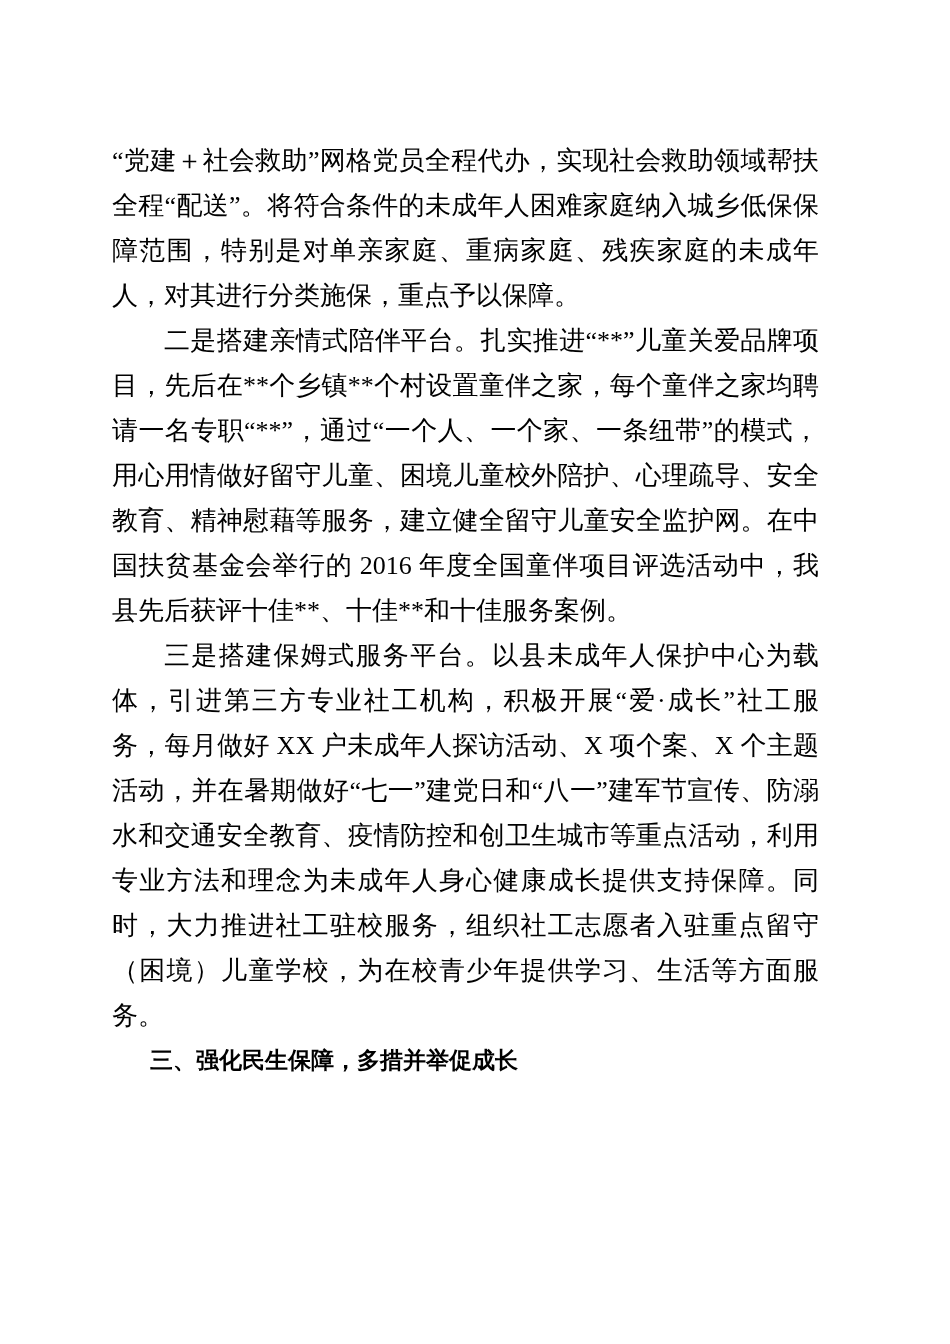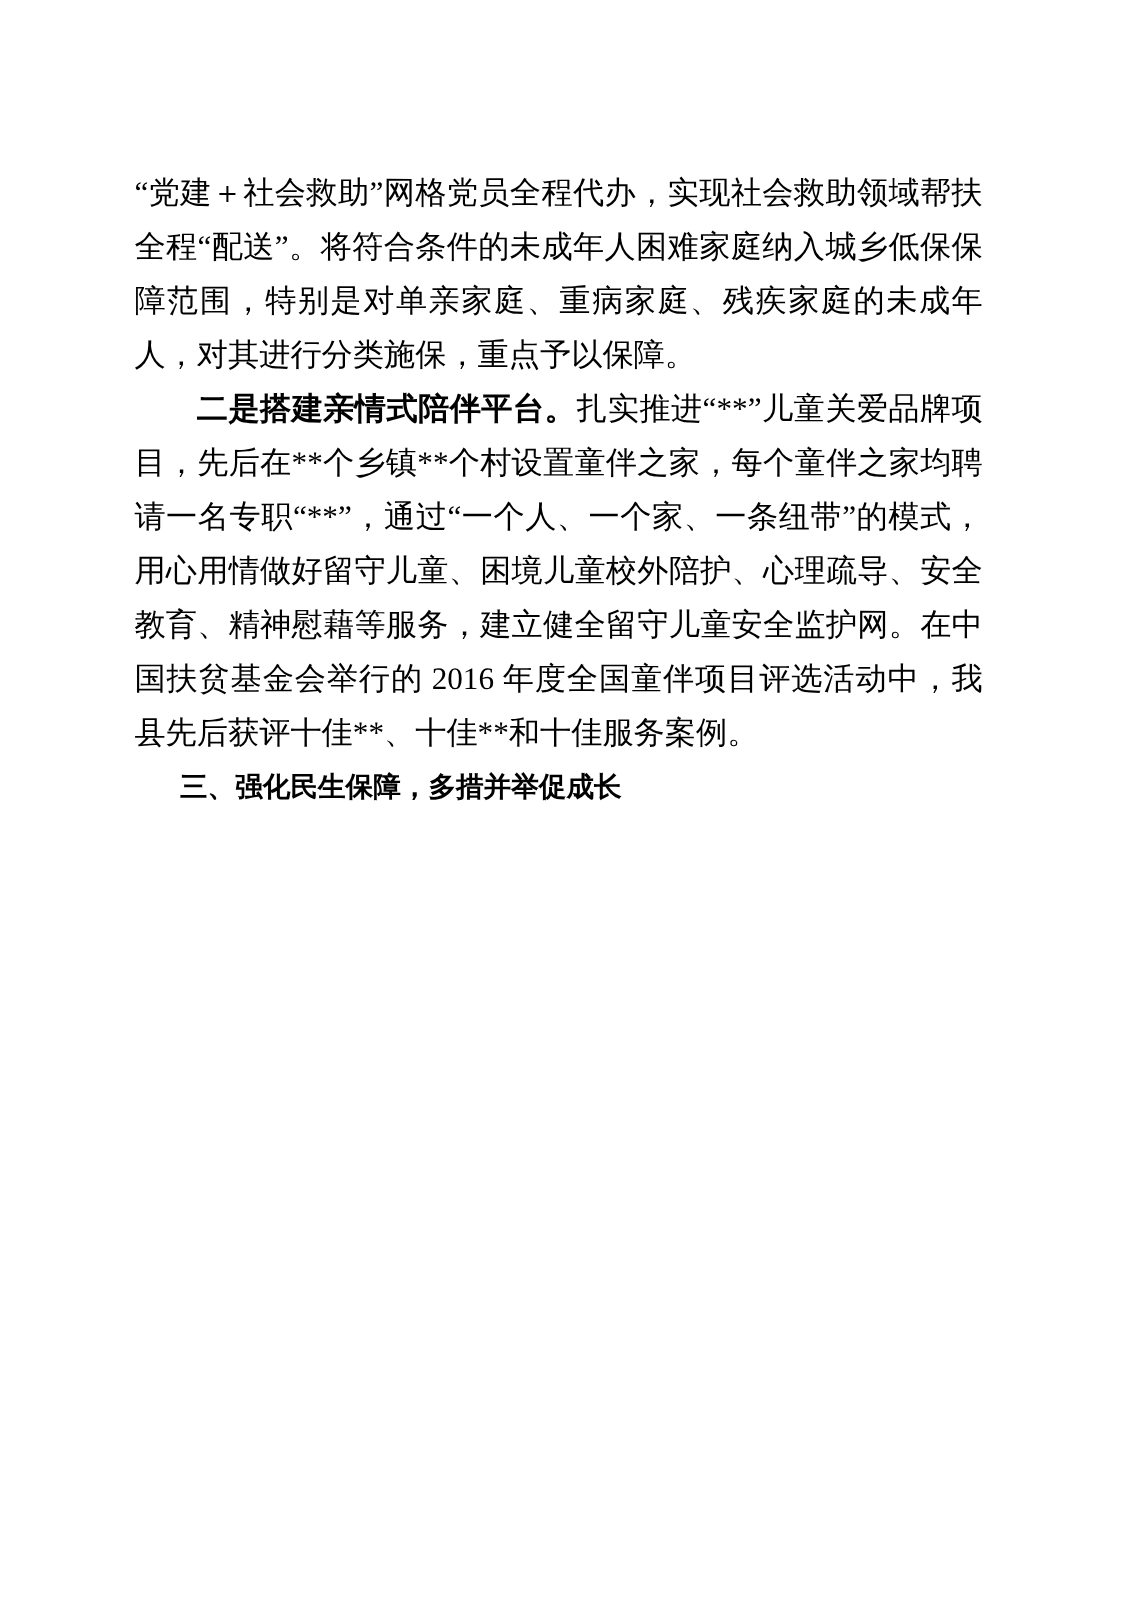--- a/index.html
+++ b/index.html
@@ -26,39 +26,40 @@
   .para {
     margin: 0;
     font-size: 26px;
     line-height: 45px;
     text-align: justify;
     text-justify: inter-ideograph;
     text-indent: 52px;
     word-break: break-all;
   }
   .para.continuation { text-indent: 0; }
-  .lead { font-weight: 700; }
+  .lead { font-weight: 400; }
   .heading {
     margin: 0;
     font-family: Liberation Serif, serif;
     font-weight: 700;
     font-size: 23px;
     line-height: 45px;
     text-indent: 38px;
     text-align: left;
   }
 </style>
 </head>
 <body>
 
 <div class="page">
   <div class="content">
 
     <p class="para continuation"><span>“党建＋社会救助”网格党员全程代办，实现社会救助领域帮扶全程“配送”。将符合条件的未成年人困难家庭纳入城乡低保保障范围，特别是对单亲家庭、重病家庭、残疾家庭的未成年人，对其进行分类施保，重点予以保障。</span></p>
 
     <p class="para"><strong class="lead">二是搭建亲情式陪伴平台。</strong><span>扎实推进“**”儿童关爱品牌项目，先后在**个乡镇**个村设置童伴之家，每个童伴之家均聘请一名专职“**”，通过“一个人、一个家、一条纽带”的模式，用心用情做好留守儿童、困境儿童校外陪护、心理疏导、安全教育、精神慰藉等服务，建立健全留守儿童安全监护网。在中国扶贫基金会举行的 2016 年度全国童伴项目评选活动中，我县先后获评十佳**、十佳**和十佳服务案例。</span></p>
 
+    <p class="para"><strong class="lead">三是搭建保姆式服务平台。</strong><span>以县未成年人保护中心为载体，引进第三方专业社工机构，积极开展“爱·成长”社工服务，每月做好 XX 户未成年人探访活动、X 项个案、X 个主题活动，并在暑期做好“七一”建党日和“八一”建军节宣传、防溺水和交通安全教育、疫情防控和创卫生城市等重点活动，利用专业方法和理念为未成年人身心健康成长提供支持保障。同时，大力推进社工驻校服务，组织社工志愿者入驻重点留守（困境）儿童学校，为在校青少年提供学习、生活等方面服务。</span></p>
 
     <h2 class="heading">三、强化民生保障，多措并举促成长</h2>
 
 
   </div>
 </div>
 
 </body></html>

